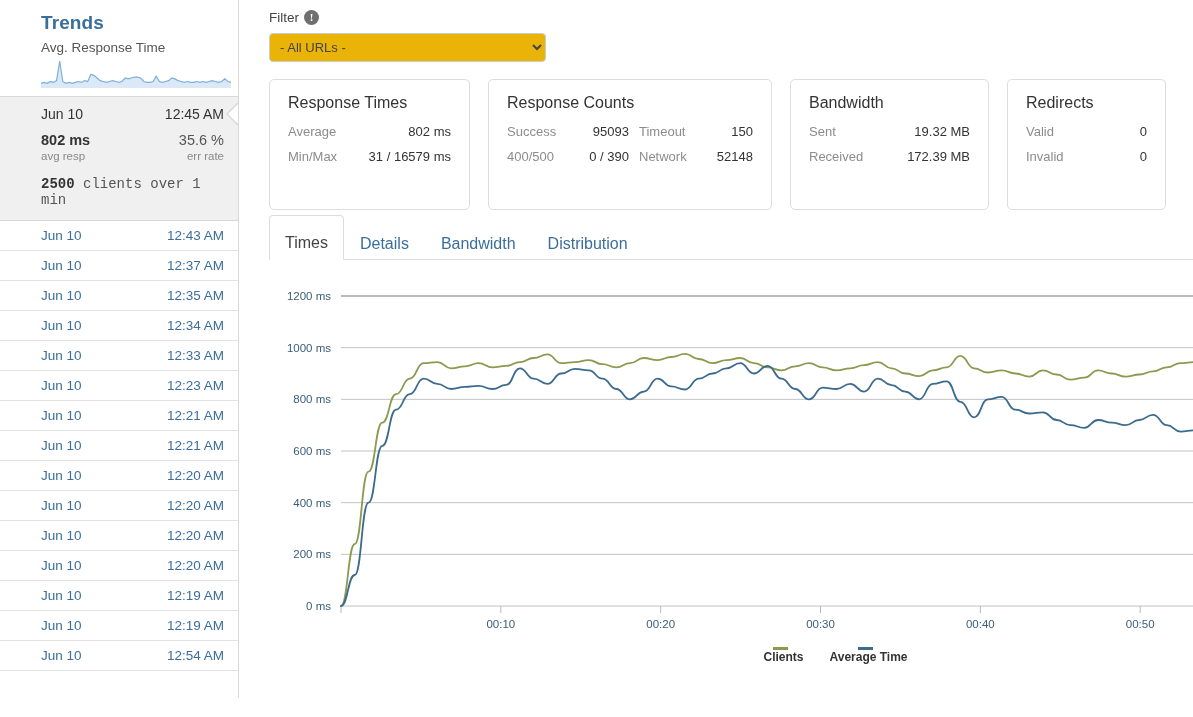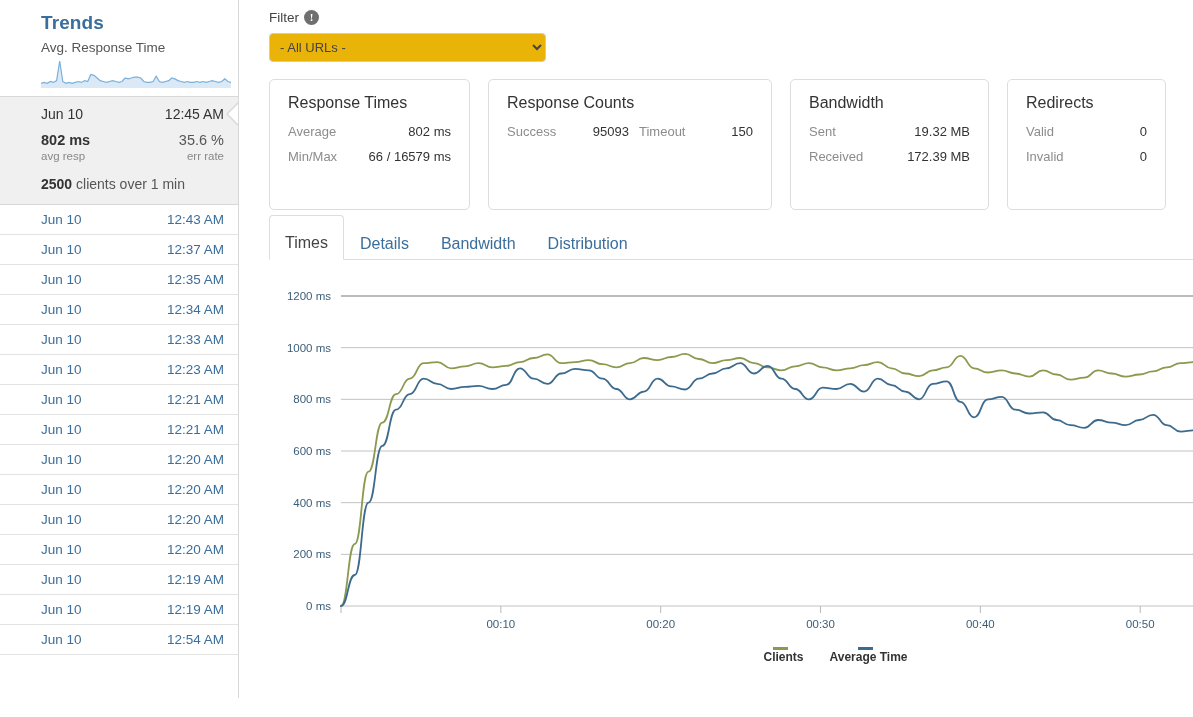--- a/index.html
+++ b/index.html
@@ -47,21 +47,21 @@
     border-bottom:12px solid transparent;border-right:12px solid #d8d8d8;
   }
   .sel-line { display:flex; justify-content:space-between; align-items:baseline; }
   .sel-date { font-size:14px; color:#333; }
   .sel-time { font-size:14px; color:#333; }
   .sel-stats { display:flex; justify-content:space-between; margin-top:10px; }
   .sel-big { font-size:14.5px; color:#333; font-weight:bold; }
   .sel-big.light { font-weight:normal; color:#555; }
   .sel-sub { font-size:11.5px; color:#888; margin-top:2px; }
   .sel-col-r { text-align:right; }
-  .sel-clients { margin-top:14px; font-size:14px; color:#555; }
+  .sel-clients { margin-top:14px; font-size:14px; color:#555;font-family:Liberation Mono, monospace; }
   .sel-clients b { color:#333; font-weight:bold; }
 
   .hist-item {
     display:flex; justify-content:space-between;
     border-bottom:1px solid #e3e3e3;
     padding:7px 14px 7px 41px;
     font-size:13.5px; color:#3b6e9c; cursor:pointer;
   }
 
   
@@ -234,30 +234,36 @@
 
     <div class="cards" id="cards">
         <div class="card c1">
           <div class="card-title">Response Times</div>
           <div class="kv">
             <span class="k">Average</span>
             <span class="v">802 ms</span>
           </div>
           <div class="kv">
             <span class="k">Min/Max</span>
-            <span class="v">66 / 16579 ms</span>
+            <span class="v">31 / 16579 ms</span>
           </div>
         </div>
         <div class="card c2">
           <div class="card-title">Response Counts</div>
           <div class="kv4">
             <span class="k1">Success</span>
             <span class="v1">95093</span>
             <span class="k2">Timeout</span>
             <span class="v2">150</span>
+          </div>
+          <div class="kv4">
+            <span class="k1">400/500</span>
+            <span class="v1">0 / 390</span>
+            <span class="k2">Network</span>
+            <span class="v2">52148</span>
           </div>
         </div>
         <div class="card c3">
           <div class="card-title">Bandwidth</div>
           <div class="kv">
             <span class="k">Sent</span>
             <span class="v">19.32 MB</span>
           </div>
           <div class="kv">
             <span class="k">Received</span>

